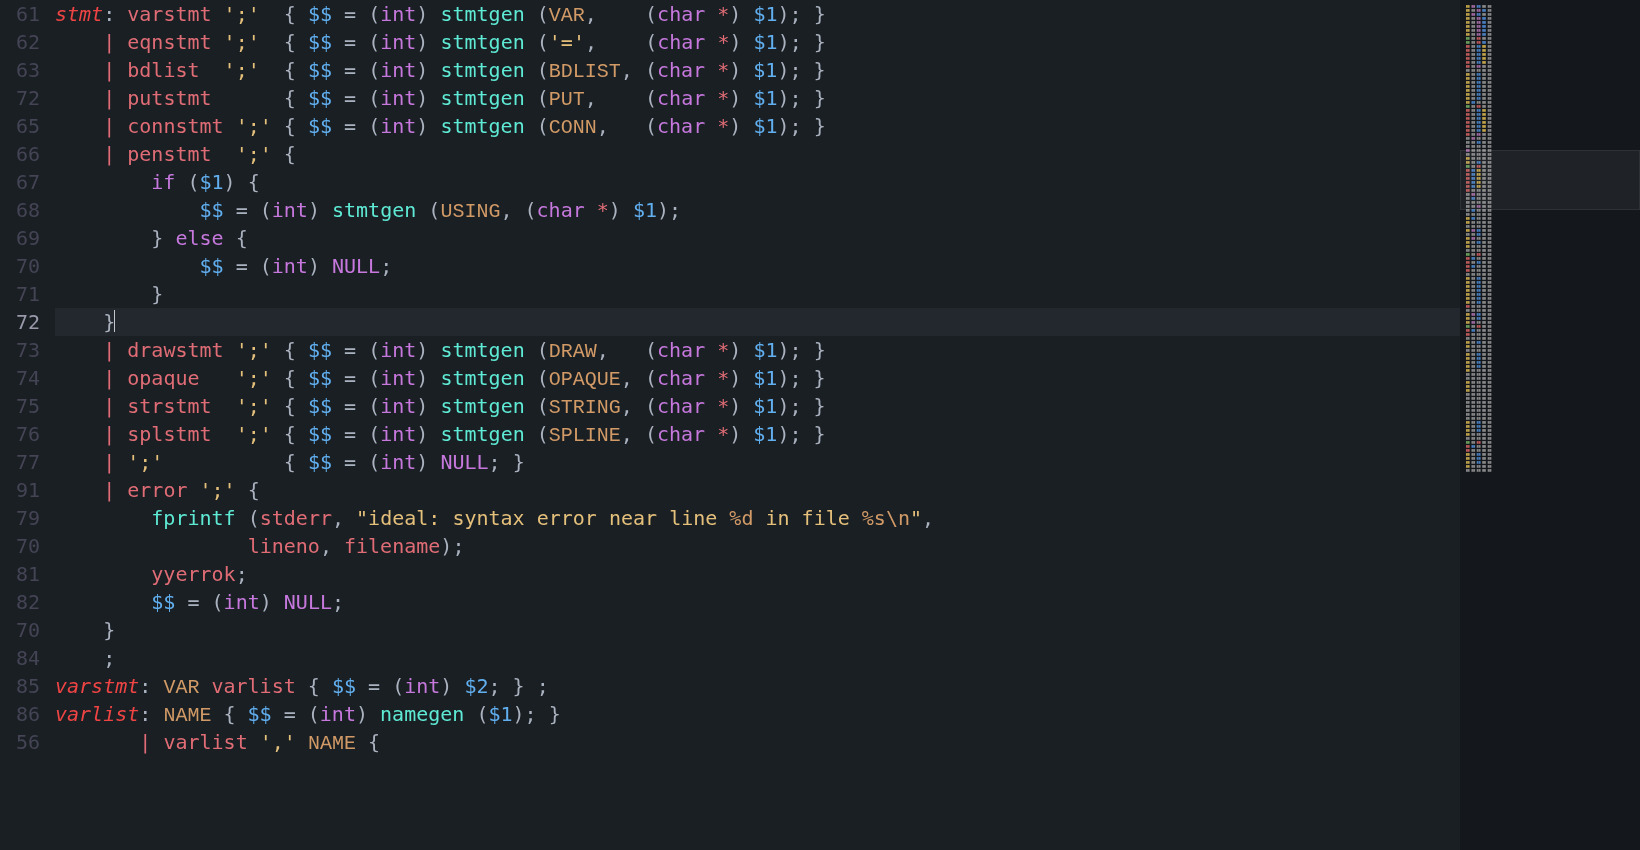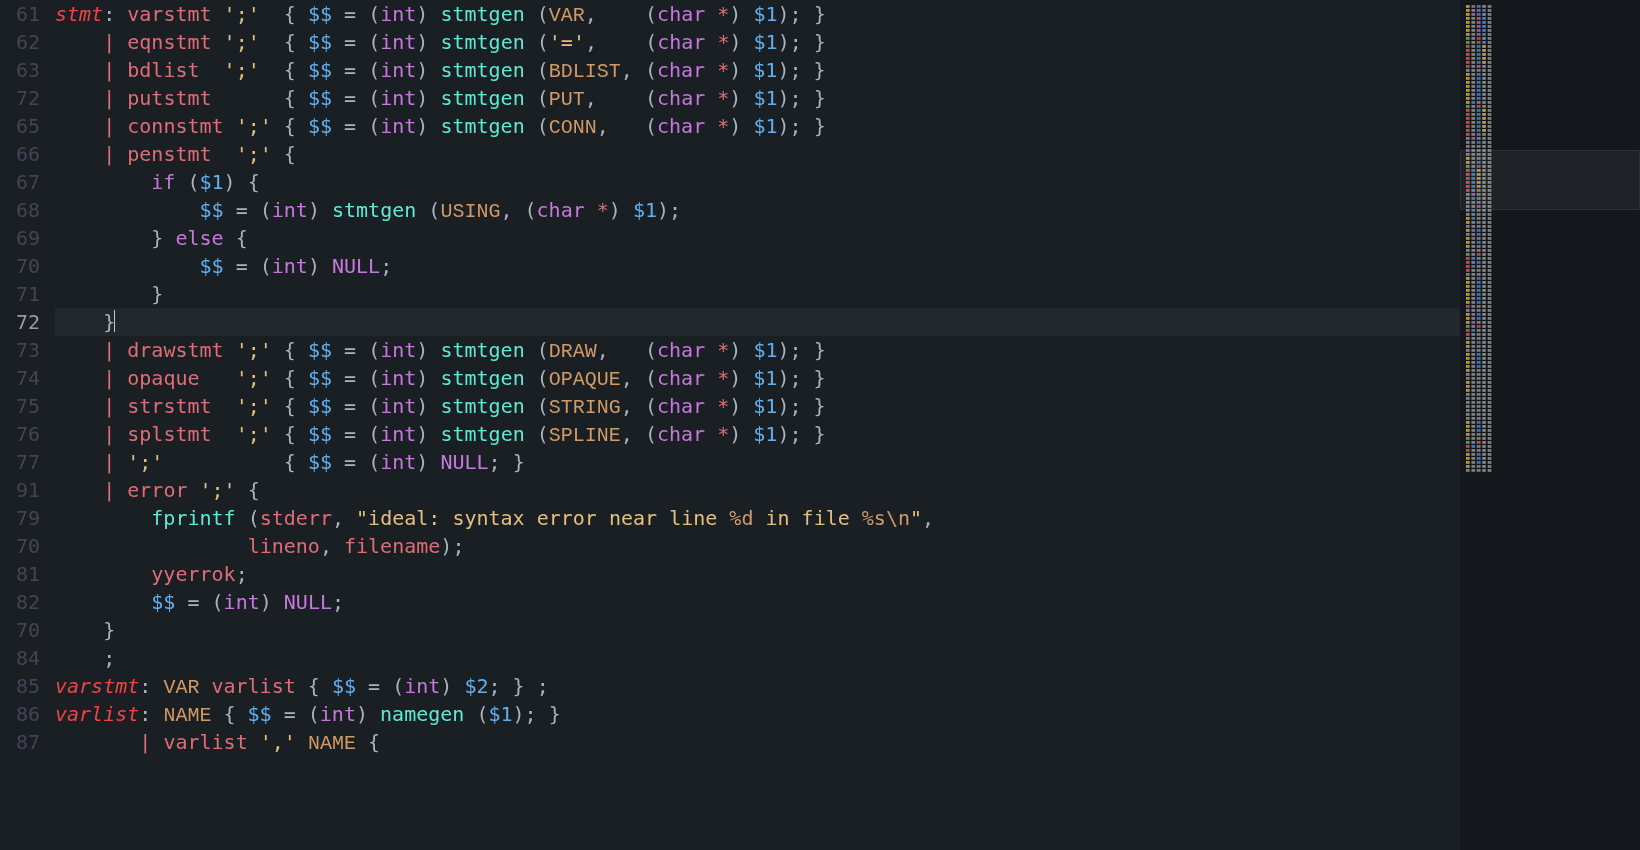--- a/index.html
+++ b/index.html
@@ -124,21 +124,21 @@
         <div class="ln">77</div>
         <div class="ln">91</div>
         <div class="ln">79</div>
         <div class="ln">70</div>
         <div class="ln">81</div>
         <div class="ln">82</div>
         <div class="ln">70</div>
         <div class="ln">84</div>
         <div class="ln">85</div>
         <div class="ln">86</div>
-        <div class="ln">87</div>
+        <div class="ln">56</div>
       </div>
     <div class="code" id="code"><div class="row"><span class="tok-rule">stmt</span><span class="tok-punct">:</span> <span class="tok-ident">varstmt</span> <span class="tok-char">';'</span>  <span class="tok-punct">{</span> <span class="tok-dollar">$$</span> <span class="tok-punct">=</span> <span class="tok-paren">(</span><span class="tok-type">int</span><span class="tok-paren">)</span> <span class="tok-call">stmtgen</span> <span class="tok-paren">(</span><span class="tok-const">VAR</span><span class="tok-punct">,</span>    <span class="tok-paren">(</span><span class="tok-type">char</span> <span class="tok-star">*</span><span class="tok-paren">)</span> <span class="tok-dollar">$1</span><span class="tok-paren">)</span><span class="tok-punct">;</span> <span class="tok-punct">}</span></div><div class="row">    <span class="tok-pipe">|</span> <span class="tok-ident">eqnstmt</span> <span class="tok-char">';'</span>  <span class="tok-punct">{</span> <span class="tok-dollar">$$</span> <span class="tok-punct">=</span> <span class="tok-paren">(</span><span class="tok-type">int</span><span class="tok-paren">)</span> <span class="tok-call">stmtgen</span> <span class="tok-paren">(</span><span class="tok-char">'='</span><span class="tok-punct">,</span>    <span class="tok-paren">(</span><span class="tok-type">char</span> <span class="tok-star">*</span><span class="tok-paren">)</span> <span class="tok-dollar">$1</span><span class="tok-paren">)</span><span class="tok-punct">;</span> <span class="tok-punct">}</span></div><div class="row">    <span class="tok-pipe">|</span> <span class="tok-ident">bdlist</span>  <span class="tok-char">';'</span>  <span class="tok-punct">{</span> <span class="tok-dollar">$$</span> <span class="tok-punct">=</span> <span class="tok-paren">(</span><span class="tok-type">int</span><span class="tok-paren">)</span> <span class="tok-call">stmtgen</span> <span class="tok-paren">(</span><span class="tok-const">BDLIST</span><span class="tok-punct">,</span> <span class="tok-paren">(</span><span class="tok-type">char</span> <span class="tok-star">*</span><span class="tok-paren">)</span> <span class="tok-dollar">$1</span><span class="tok-paren">)</span><span class="tok-punct">;</span> <span class="tok-punct">}</span></div><div class="row">    <span class="tok-pipe">|</span> <span class="tok-ident">putstmt</span>      <span class="tok-punct">{</span> <span class="tok-dollar">$$</span> <span class="tok-punct">=</span> <span class="tok-paren">(</span><span class="tok-type">int</span><span class="tok-paren">)</span> <span class="tok-call">stmtgen</span> <span class="tok-paren">(</span><span class="tok-const">PUT</span><span class="tok-punct">,</span>    <span class="tok-paren">(</span><span class="tok-type">char</span> <span class="tok-star">*</span><span class="tok-paren">)</span> <span class="tok-dollar">$1</span><span class="tok-paren">)</span><span class="tok-punct">;</span> <span class="tok-punct">}</span></div><div class="row">    <span class="tok-pipe">|</span> <span class="tok-ident">connstmt</span> <span class="tok-char">';'</span> <span class="tok-punct">{</span> <span class="tok-dollar">$$</span> <span class="tok-punct">=</span> <span class="tok-paren">(</span><span class="tok-type">int</span><span class="tok-paren">)</span> <span class="tok-call">stmtgen</span> <span class="tok-paren">(</span><span class="tok-const">CONN</span><span class="tok-punct">,</span>   <span class="tok-paren">(</span><span class="tok-type">char</span> <span class="tok-star">*</span><span class="tok-paren">)</span> <span class="tok-dollar">$1</span><span class="tok-paren">)</span><span class="tok-punct">;</span> <span class="tok-punct">}</span></div><div class="row">    <span class="tok-pipe">|</span> <span class="tok-ident">penstmt</span>  <span class="tok-char">';'</span> <span class="tok-punct">{</span></div><div class="row">        <span class="tok-kw">if</span> <span class="tok-paren">(</span><span class="tok-dollar">$1</span><span class="tok-paren">)</span> <span class="tok-punct">{</span></div><div class="row">            <span class="tok-dollar">$$</span> <span class="tok-punct">=</span> <span class="tok-paren">(</span><span class="tok-type">int</span><span class="tok-paren">)</span> <span class="tok-call">stmtgen</span> <span class="tok-paren">(</span><span class="tok-const">USING</span><span class="tok-punct">,</span> <span class="tok-paren">(</span><span class="tok-type">char</span> <span class="tok-star">*</span><span class="tok-paren">)</span> <span class="tok-dollar">$1</span><span class="tok-paren">)</span><span class="tok-punct">;</span></div><div class="row">        <span class="tok-punct">}</span> <span class="tok-kw">else</span> <span class="tok-punct">{</span></div><div class="row">            <span class="tok-dollar">$$</span> <span class="tok-punct">=</span> <span class="tok-paren">(</span><span class="tok-type">int</span><span class="tok-paren">)</span> <span class="tok-null">NULL</span><span class="tok-punct">;</span></div><div class="row">        <span class="tok-punct">}</span></div><div class="row current">    <span class="tok-punct">}</span><span class="caret"></span></div><div class="row">    <span class="tok-pipe">|</span> <span class="tok-ident">drawstmt</span> <span class="tok-char">';'</span> <span class="tok-punct">{</span> <span class="tok-dollar">$$</span> <span class="tok-punct">=</span> <span class="tok-paren">(</span><span class="tok-type">int</span><span class="tok-paren">)</span> <span class="tok-call">stmtgen</span> <span class="tok-paren">(</span><span class="tok-const">DRAW</span><span class="tok-punct">,</span>   <span class="tok-paren">(</span><span class="tok-type">char</span> <span class="tok-star">*</span><span class="tok-paren">)</span> <span class="tok-dollar">$1</span><span class="tok-paren">)</span><span class="tok-punct">;</span> <span class="tok-punct">}</span></div><div class="row">    <span class="tok-pipe">|</span> <span class="tok-ident">opaque</span>   <span class="tok-char">';'</span> <span class="tok-punct">{</span> <span class="tok-dollar">$$</span> <span class="tok-punct">=</span> <span class="tok-paren">(</span><span class="tok-type">int</span><span class="tok-paren">)</span> <span class="tok-call">stmtgen</span> <span class="tok-paren">(</span><span class="tok-const">OPAQUE</span><span class="tok-punct">,</span> <span class="tok-paren">(</span><span class="tok-type">char</span> <span class="tok-star">*</span><span class="tok-paren">)</span> <span class="tok-dollar">$1</span><span class="tok-paren">)</span><span class="tok-punct">;</span> <span class="tok-punct">}</span></div><div class="row">    <span class="tok-pipe">|</span> <span class="tok-ident">strstmt</span>  <span class="tok-char">';'</span> <span class="tok-punct">{</span> <span class="tok-dollar">$$</span> <span class="tok-punct">=</span> <span class="tok-paren">(</span><span class="tok-type">int</span><span class="tok-paren">)</span> <span class="tok-call">stmtgen</span> <span class="tok-paren">(</span><span class="tok-const">STRING</span><span class="tok-punct">,</span> <span class="tok-paren">(</span><span class="tok-type">char</span> <span class="tok-star">*</span><span class="tok-paren">)</span> <span class="tok-dollar">$1</span><span class="tok-paren">)</span><span class="tok-punct">;</span> <span class="tok-punct">}</span></div><div class="row">    <span class="tok-pipe">|</span> <span class="tok-ident">splstmt</span>  <span class="tok-char">';'</span> <span class="tok-punct">{</span> <span class="tok-dollar">$$</span> <span class="tok-punct">=</span> <span class="tok-paren">(</span><span class="tok-type">int</span><span class="tok-paren">)</span> <span class="tok-call">stmtgen</span> <span class="tok-paren">(</span><span class="tok-const">SPLINE</span><span class="tok-punct">,</span> <span class="tok-paren">(</span><span class="tok-type">char</span> <span class="tok-star">*</span><span class="tok-paren">)</span> <span class="tok-dollar">$1</span><span class="tok-paren">)</span><span class="tok-punct">;</span> <span class="tok-punct">}</span></div><div class="row">    <span class="tok-pipe">|</span> <span class="tok-char">';'</span>          <span class="tok-punct">{</span> <span class="tok-dollar">$$</span> <span class="tok-punct">=</span> <span class="tok-paren">(</span><span class="tok-type">int</span><span class="tok-paren">)</span> <span class="tok-null">NULL</span><span class="tok-punct">;</span> <span class="tok-punct">}</span></div><div class="row">    <span class="tok-pipe">|</span> <span class="tok-ident">error</span> <span class="tok-char">';'</span> <span class="tok-punct">{</span></div><div class="row">        <span class="tok-call">fprintf</span> <span class="tok-paren">(</span><span class="tok-ident">stderr</span><span class="tok-punct">,</span> <span class="tok-str">"ideal: syntax error near line </span><span class="tok-esc">%d</span><span class="tok-str"> in file </span><span class="tok-esc">%s</span><span class="tok-esc">\n</span><span class="tok-str">"</span><span class="tok-punct">,</span></div><div class="row">                <span class="tok-ident">lineno</span><span class="tok-punct">,</span> <span class="tok-ident">filename</span><span class="tok-paren">)</span><span class="tok-punct">;</span></div><div class="row">        <span class="tok-ident">yyerrok</span><span class="tok-punct">;</span></div><div class="row">        <span class="tok-dollar">$$</span> <span class="tok-punct">=</span> <span class="tok-paren">(</span><span class="tok-type">int</span><span class="tok-paren">)</span> <span class="tok-null">NULL</span><span class="tok-punct">;</span></div><div class="row">    <span class="tok-punct">}</span></div><div class="row">    <span class="tok-punct">;</span></div><div class="row"><span class="tok-rule">varstmt</span><span class="tok-punct">:</span> <span class="tok-const">VAR</span> <span class="tok-ident">varlist</span> <span class="tok-punct">{</span> <span class="tok-dollar">$$</span> <span class="tok-punct">=</span> <span class="tok-paren">(</span><span class="tok-type">int</span><span class="tok-paren">)</span> <span class="tok-dollar">$2</span><span class="tok-punct">;</span> <span class="tok-punct">}</span> <span class="tok-punct">;</span></div><div class="row"><span class="tok-rule">varlist</span><span class="tok-punct">:</span> <span class="tok-const">NAME</span> <span class="tok-punct">{</span> <span class="tok-dollar">$$</span> <span class="tok-punct">=</span> <span class="tok-paren">(</span><span class="tok-type">int</span><span class="tok-paren">)</span> <span class="tok-call">namegen</span> <span class="tok-paren">(</span><span class="tok-dollar">$1</span><span class="tok-paren">)</span><span class="tok-punct">;</span> <span class="tok-punct">}</span></div><div class="row">       <span class="tok-pipe">|</span> <span class="tok-ident">varlist</span> <span class="tok-char">','</span> <span class="tok-const">NAME</span> <span class="tok-punct">{</span></div></div>
   </div>
   <div class="minimap" id="minimap">
     <div class="viewport"></div>
   <div class="mline"><span class="mm-y">▆▆ </span><span class="mm-p">▆▆ </span><span class="mm-b">▆▆ </span><span class="mm-w">▆▆ </span><span class="mm-w">▆▆ </span></div>
       <div class="mline"><span class="mm-y">▆▆ </span><span class="mm-w">▆▆ </span><span class="mm-p">▆▆ </span><span class="mm-b">▆▆ </span><span class="mm-w">▆▆ </span></div>
       <div class="mline"><span class="mm-y">▆▆ </span><span class="mm-p">▆▆ </span><span class="mm-b">▆▆ </span><span class="mm-w">▆▆ </span><span class="mm-w">▆▆ </span></div>
       <div class="mline"><span class="mm-y">▆▆ </span><span class="mm-w">▆▆ </span><span class="mm-p">▆▆ </span><span class="mm-b">▆▆ </span><span class="mm-w">▆▆ </span></div>
       <div class="mline"><span class="mm-y">▆▆ </span><span class="mm-w">▆▆ </span><span class="mm-p">▆▆ </span><span class="mm-b">▆▆ </span><span class="mm-w">▆▆ </span></div>

